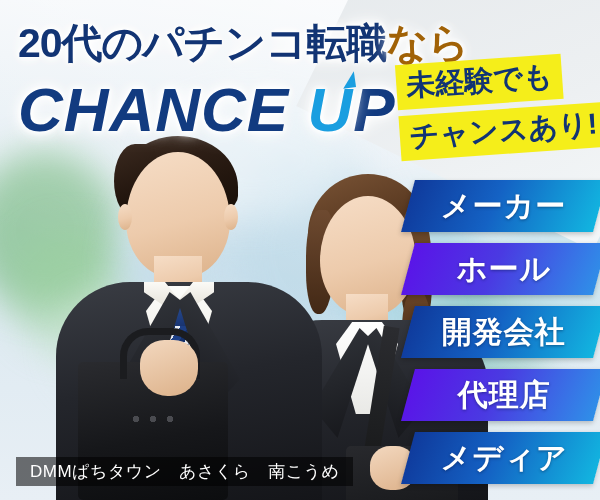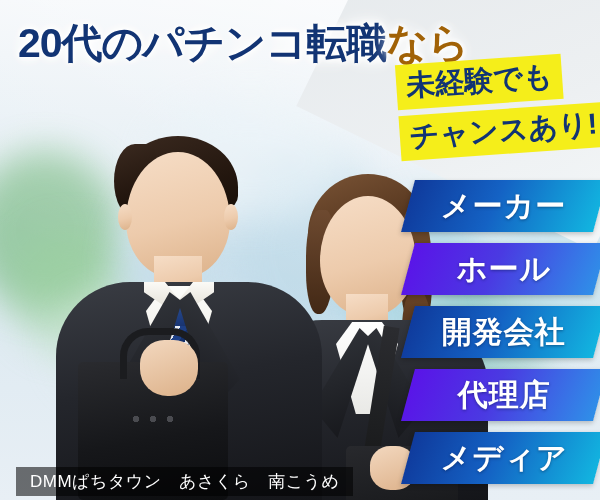--- a/index.html
+++ b/index.html
@@ -125,21 +125,21 @@
   .cat{position:absolute;right:0;height:52px;width:192px;
     transform:skewX(-15deg);display:flex;align-items:center;justify-content:center;
     box-shadow:0 2px 5px rgba(0,0,0,.22);}
   .cat .lbl{transform:skewX(15deg);color:#fff;font-weight:bold;font-size:30px;
     letter-spacing:1px;white-space:nowrap;
     text-shadow:0 1px 3px rgba(0,20,60,.45);}
   .cat.g-blue{background:linear-gradient(100deg,#0f3a9c 0%,#1462c4 45%,#12b5e0 100%);}
   .cat.g-purple{background:linear-gradient(100deg,#5a14e8 0%,#4a3ae2 45%,#2f8fe8 100%);}
 
   
-  #credit{position:absolute;left:16px;bottom:4px;height:29px;
+  #credit{position:absolute;left:16px;bottom:14px;height:29px;
     background:rgba(0,0,0,.55);display:flex;align-items:center;padding:0 14px;}
   #credit .ct{color:#fff;font-size:17px;white-space:pre;letter-spacing:.5px;}
 </style>
 </head>
 <body>
 
 <div id="banner">
 
   <div class="bg-base">
     <div class="bokeh" style="left:-30px;top:150px;width:150px;height:160px;background:#63b06a;opacity:.55;"></div>
@@ -188,20 +188,21 @@
     <div class="m-lapel-r"></div>
     <div id="case">
       <div class="handle"></div>
       <div class="rivets"></div>
     </div>
     <div id="hand-m"></div>
   </div>
 
   <div id="line1" class="glow"><span class="navy">20代のパチンコ転職</span><span class="blue">なら</span></div>
 
+  <div id="line2" class="glow"><span>CHANCE</span>&nbsp;<span class="up-u"><span>U</span><span class="arrow"></span></span><span class="up-p">P</span></div>
 
   <div id="badge">
     <span class="badge-row">未経験でも</span>
     <span class="badge-row">チャンスあり!</span>
   </div>
 
   <div class="cat g-blue" style="top:180px;">
       <span class="lbl">メーカー</span>
     </div>
   <div class="cat g-purple" style="top:243px;">

